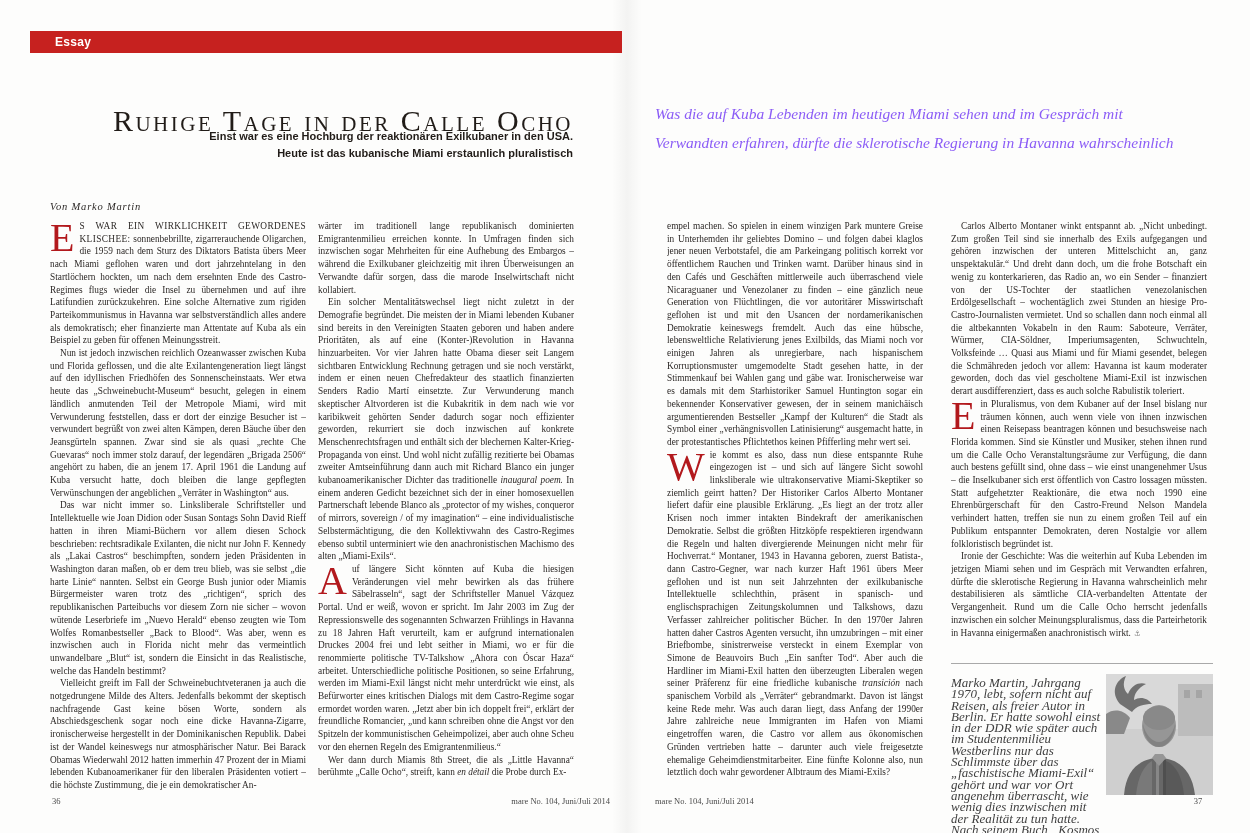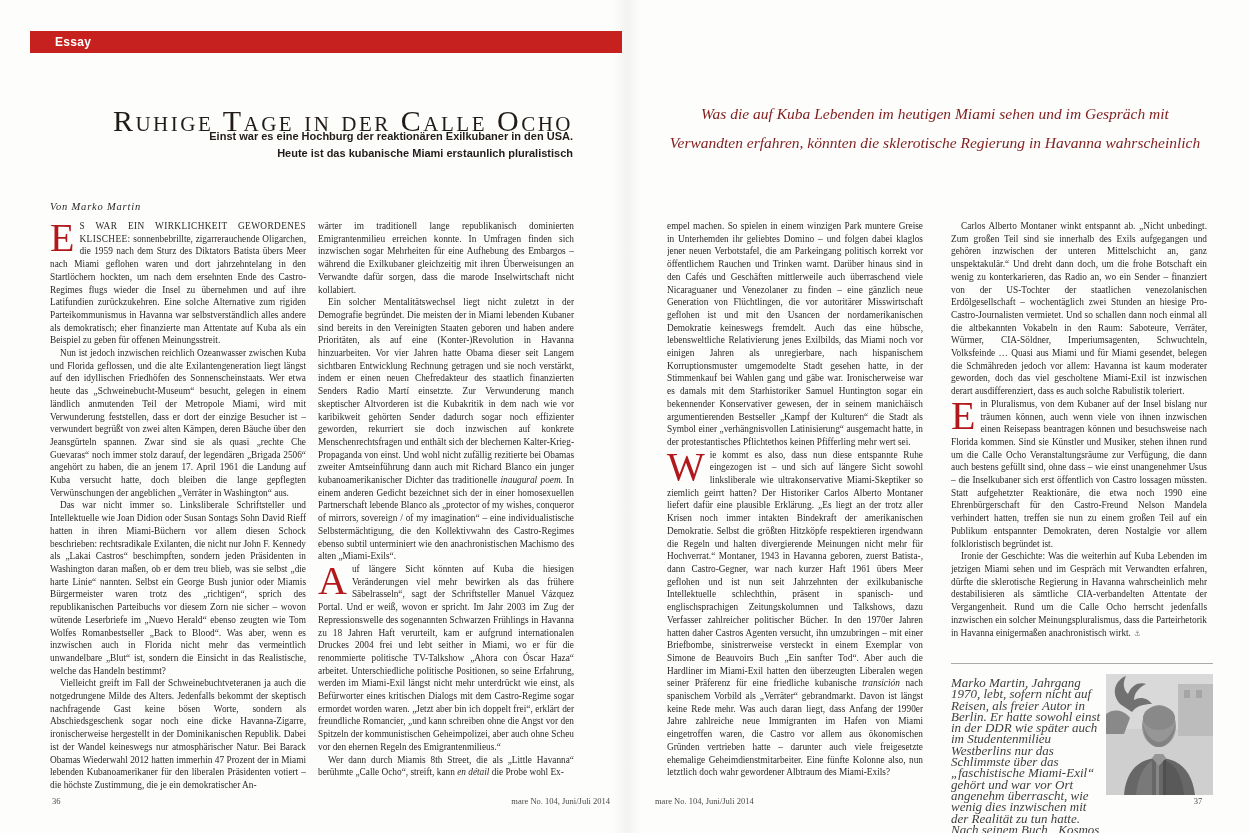--- a/index.html
+++ b/index.html
@@ -12,22 +12,22 @@
   .kicker-bar{position:absolute;left:30px;top:31px;width:592px;height:22px;background:#c6211f;}
   .kicker-bar span{display:block;padding-left:25px;line-height:22px;color:#ffffff;
         font-family:"Liberation Sans",sans-serif;font-weight:bold;font-size:12px;letter-spacing:.3px;}
   
   .title{position:absolute;left:50px;top:84px;width:523px;text-align:right;
         font-variant:small-caps;font-size:30px;letter-spacing:2.5px;color:#211c18;font-weight:normal;}
   .subtitle{position:absolute;left:50px;top:128px;width:523px;text-align:right;
         font-family:"Liberation Sans",sans-serif;font-weight:bold;font-size:11px;line-height:17px;color:#211c18;}
   .byline{position:absolute;left:50px;top:201px;font-style:italic;font-size:10.5px;letter-spacing:.8px;color:#2c2826;}
   
-  .pullquote{position:absolute;left:655px;top:99px;width:560px;text-align:center;
-        font-style:italic;font-size:15.5px;line-height:29px;color:#7f1d1d;}
+  .pullquote{position:absolute;left:655px;top:99px;width:560px;
+        font-style:italic;font-size:15.5px;line-height:29px;color:#8b5cf6;}
   
   .col{position:absolute;top:220px;width:256px;height:580px;overflow:hidden;
         font-size:9.3px;line-height:12.7px;text-align:justify;color:#2c2826;}
   .c1{left:50px}.c2{left:318px}.c3{left:667px}.c4{left:951px}
   .col p{margin:0;}
   .ind{text-indent:10px;}
   .gap{margin-top:13px;}
   .dropcap{float:left;font-size:40px;line-height:32px;padding:2px 5px 0 0;color:#b2191d;}
   .lead{letter-spacing:.4px;}
   .it{font-style:italic;}
@@ -57,39 +57,39 @@
 
   <h1 class="title">Ruhige Tage in der Calle Ocho</h1>
   <div class="subtitle">
     <div>Einst war es eine Hochburg der reaktionären Exilkubaner in den USA.</div>
     <div>Heute ist das kubanische Miami erstaunlich pluralistisch</div>
   </div>
   <div class="byline">Von Marko Martin</div>
 
   <div class="pullquote">
     <div>Was die auf Kuba Lebenden im heutigen Miami sehen und im Gespräch mit</div>
-    <div>Verwandten erfahren, könnten die sklerotische Regierung in Havanna wahrscheinlich</div>
+    <div>Verwandten erfahren, dürfte die sklerotische Regierung in Havanna wahrscheinlich</div>
   </div>
 
   <div class="col c1">
     <p>
       <span class="dropcap">E</span><span class="lead">S WAR EIN WIRKLICHKEIT GEWORDENES KLISCHEE:</span><span> sonnenbebrillte, zigarrerauchende Oligarchen, die 1959 nach dem Sturz des Diktators Batista übers Meer nach Miami geflohen waren und dort jahrzehntelang in den Startlöchern hockten, um nach dem ersehnten Ende des Castro-Regimes flugs wieder die Insel zu übernehmen und auf ihre Latifundien zurückzukehren. Eine solche Alternative zum rigiden Parteikommunismus in Havanna war selbstverständlich alles andere als demokratisch; eher finanzierte man Attentate auf Kuba als ein Beispiel zu geben für offenen Meinungsstreit.</span>
     </p>
     <p class="ind">Nun ist jedoch inzwischen reichlich Ozeanwasser zwischen Kuba und Florida geflossen, und die alte Exilantengeneration liegt längst auf den idyllischen Friedhöfen des Sonnenscheinstaats. Wer etwa heute das „Schweinebucht-Museum“ besucht, gelegen in einem ländlich anmutenden Teil der Metropole Miami, wird mit Verwunderung feststellen, dass er dort der einzige Besucher ist – verwundert begrüßt von zwei alten Kämpen, deren Bäuche über den Jeansgürteln spannen. Zwar sind sie als quasi „rechte Che Guevaras“ noch immer stolz darauf, der legendären „Brigada 2506“ angehört zu haben, die an jenem 17. April 1961 die Landung auf Kuba versucht hatte, doch bleiben die lange gepflegten Verwünschungen der angeblichen „Verräter in Washington“ aus.</p>
     <p class="ind">Das war nicht immer so. Linksliberale Schriftsteller und Intellektuelle wie Joan Didion oder Susan Sontags Sohn David Rieff hatten in ihren Miami-Büchern vor allem diesen Schock beschrieben: rechtsradikale Exilanten, die nicht nur John F. Kennedy als „Lakai Castros“ beschimpften, sondern jeden Präsidenten in Washington daran maßen, ob er dem treu blieb, was sie selbst „die harte Linie“ nannten. Selbst ein George Bush junior oder Miamis Bürgermeister waren trotz des „richtigen“, sprich des republikanischen Parteibuchs vor diesem Zorn nie sicher – wovon wütende Leserbriefe im „Nuevo Herald“ ebenso zeugten wie Tom Wolfes Romanbestseller „Back to Blood“. Was aber, wenn es inzwischen auch in Florida nicht mehr das vermeintlich unwandelbare „Blut“ ist, sondern die Einsicht in das Realistische, welche das Handeln bestimmt?</p>
     <p class="ind">Vielleicht greift im Fall der Schweinebuchtveteranen ja auch die notgedrungene Milde des Alters. Jedenfalls bekommt der skeptisch nachfragende Gast keine bösen Worte, sondern als Abschiedsgeschenk sogar noch eine dicke Havanna-Zigarre, ironischerweise hergestellt in der Dominikanischen Republik. Dabei ist der Wandel keineswegs nur atmosphärischer Natur. Bei Barack Obamas Wiederwahl 2012 hatten immerhin 47 Prozent der in Miami lebenden Kubanoamerikaner für den liberalen Präsidenten votiert – die höchste Zustimmung, die je ein demokratischer An-</p>
   </div>
 
   <div class="col c2">
     <p>wärter im traditionell lange republikanisch dominierten Emigrantenmilieu erreichen konnte. In Umfragen finden sich inzwischen sogar Mehrheiten für eine Aufhebung des Embargos – während die Exilkubaner gleichzeitig mit ihren Überweisungen an Verwandte dafür sorgen, dass die marode Inselwirtschaft nicht kollabiert.</p>
     <p class="ind"><span>Ein solcher Mentalitätswechsel liegt nicht zuletzt in der Demografie begründet. Die meisten der in Miami lebenden Kubaner sind bereits in den Vereinigten Staaten geboren und haben andere Prioritäten, als auf eine (Konter-)Revolution in Havanna hinzuarbeiten. Vor vier Jahren hatte Obama dieser seit Langem sichtbaren Entwicklung Rechnung getragen und sie noch verstärkt, indem er einen neuen Chefredakteur des staatlich finanzierten Senders Radio Martí einsetzte. Zur Verwunderung manch skeptischer Altvorderen ist die Kubakritik in dem nach wie vor karibikweit gehörten Sender dadurch sogar noch effizienter geworden, rekurriert sie doch inzwischen auf konkrete Menschenrechtsfragen und enthält sich der blechernen Kalter-Krieg-Propaganda von einst. Und wohl nicht zufällig rezitierte bei Obamas zweiter Amtseinführung dann auch mit Richard Blanco ein junger kubanoamerikanischer Dichter das traditionelle </span><i class="it">inaugural poem.</i><span> In einem anderen Gedicht bezeichnet sich der in einer homosexuellen Partnerschaft lebende Blanco als „protector of my wishes, conqueror of mirrors, sovereign / of my imagination“ – eine individualistische Selbstermächtigung, die den Kollektivwahn des Castro-Regimes ebenso subtil unterminiert wie den anachronistischen Machismo des alten „Miami-Exils“.</span></p>
     <p class="gap">
       <span class="dropcap">A</span><span>uf längere Sicht könnten auf Kuba die hiesigen Veränderungen viel mehr bewirken als das frühere Säbelrasseln“, sagt der Schriftsteller Manuel Vázquez Portal. Und er weiß, wovon er spricht. Im Jahr 2003 im Zug der Repressionswelle des sogenannten Schwarzen Frühlings in Havanna zu 18 Jahren Haft verurteilt, kam er aufgrund internationalen Druckes 2004 frei und lebt seither in Miami, wo er für die renommierte politische TV-Talkshow „Ahora con Óscar Haza“ arbeitet. Unterschiedliche politische Positionen, so seine Erfahrung, werden im Miami-Exil längst nicht mehr unterdrückt wie einst, als Befürworter eines kritischen Dialogs mit dem Castro-Regime sogar ermordet worden waren. „Jetzt aber bin ich doppelt frei“, erklärt der freundliche Romancier, „und kann schreiben ohne die Angst vor den Spitzeln der kommunistischen Geheimpolizei, aber auch ohne Scheu vor den ehernen Regeln des Emigrantenmilieus.“</span>
     </p>
-    <p class="ind"><span>Wer dann durch Miamis 8th Street, die als „Little Havanna“ berühmte „Calle Ocho“, streift, kann </span><i class="it">en détail</i><span> die Probe wohl Ex-</span></p>
+    <p class="ind"><span>Wer dann durch Miamis 8th Street, die als „Little Havanna“ berühmte „Calle Ocho“, streift, kann </span><i class="it">en détail</i><span> die Probe durch Ex-</span></p>
   </div>
 
   <div class="col c3">
     <p>empel machen. So spielen in einem winzigen Park muntere Greise in Unterhemden ihr geliebtes Domino – und folgen dabei klaglos jener neuen Verbotstafel, die am Parkeingang politisch korrekt vor öffentlichem Rauchen und Trinken warnt. Darüber hinaus sind in den Cafés und Geschäften mittlerweile auch überraschend viele Nicaraguaner und Venezolaner zu finden – eine gänzlich neue Generation von Flüchtlingen, die vor autoritärer Misswirtschaft geflohen ist und mit den Usancen der nordamerikanischen Demokratie keineswegs fremdelt. Auch das eine hübsche, lebensweltliche Relativierung jenes Exilbilds, das Miami noch vor einigen Jahren als unregierbare, nach hispanischem Korruptionsmuster umgemodelte Stadt gesehen hatte, in der Stimmenkauf bei Wahlen gang und gäbe war. Ironischerweise war es damals mit dem Starhistoriker Samuel Huntington sogar ein bekennender Konservativer gewesen, der in seinem manichäisch argumentierenden Bestseller „Kampf der Kulturen“ die Stadt als Symbol einer „verhängnisvollen Latinisierung“ ausgemacht hatte, in der protestantisches Pflichtethos keinen Pfifferling mehr wert sei.</p>
     <p class="gap">
       <span class="dropcap">W</span><span>ie kommt es also, dass nun diese entspannte Ruhe eingezogen ist – und sich auf längere Sicht sowohl linksliberale wie ultrakonservative Miami-Skeptiker so ziemlich geirrt hatten? Der Historiker Carlos Alberto Montaner liefert dafür eine plausible Erklärung. „Es liegt an der trotz aller Krisen noch immer intakten Bindekraft der amerikanischen Demokratie. Selbst die größten Hitzköpfe respektieren irgendwann die Regeln und halten divergierende Meinungen nicht mehr für Hochverrat.“ Montaner, 1943 in Havanna geboren, zuerst Batista-, dann Castro-Gegner, war nach kurzer Haft 1961 übers Meer geflohen und ist nun seit Jahrzehnten der exilkubanische Intellektuelle schlechthin, präsent in spanisch- und englischsprachigen Zeitungskolumnen und Talkshows, dazu Verfasser zahlreicher politischer Bücher. In den 1970er Jahren hatten daher Castros Agenten versucht, ihn umzubringen – mit einer Briefbombe, sinistrerweise versteckt in einem Exemplar von Simone de Beauvoirs Buch „Ein sanfter Tod“. Aber auch die Hardliner im Miami-Exil hatten den überzeugten Liberalen wegen seiner Präferenz für eine friedliche kubanische </span><i class="it">transición</i><span> nach spanischem Vorbild als „Verräter“ gebrandmarkt. Davon ist längst keine Rede mehr. Was auch daran liegt, dass Anfang der 1990er Jahre zahlreiche neue Immigranten im Hafen von Miami eingetroffen waren, die Castro vor allem aus ökonomischen Gründen vertrieben hatte – darunter auch viele freigesetzte ehemalige Geheimdienstmitarbeiter. Eine fünfte Kolonne also, nun letztlich doch wahr gewordener Albtraum des Miami-Exils?</span>
     </p>
   </div>
 
   <div class="col c4">

